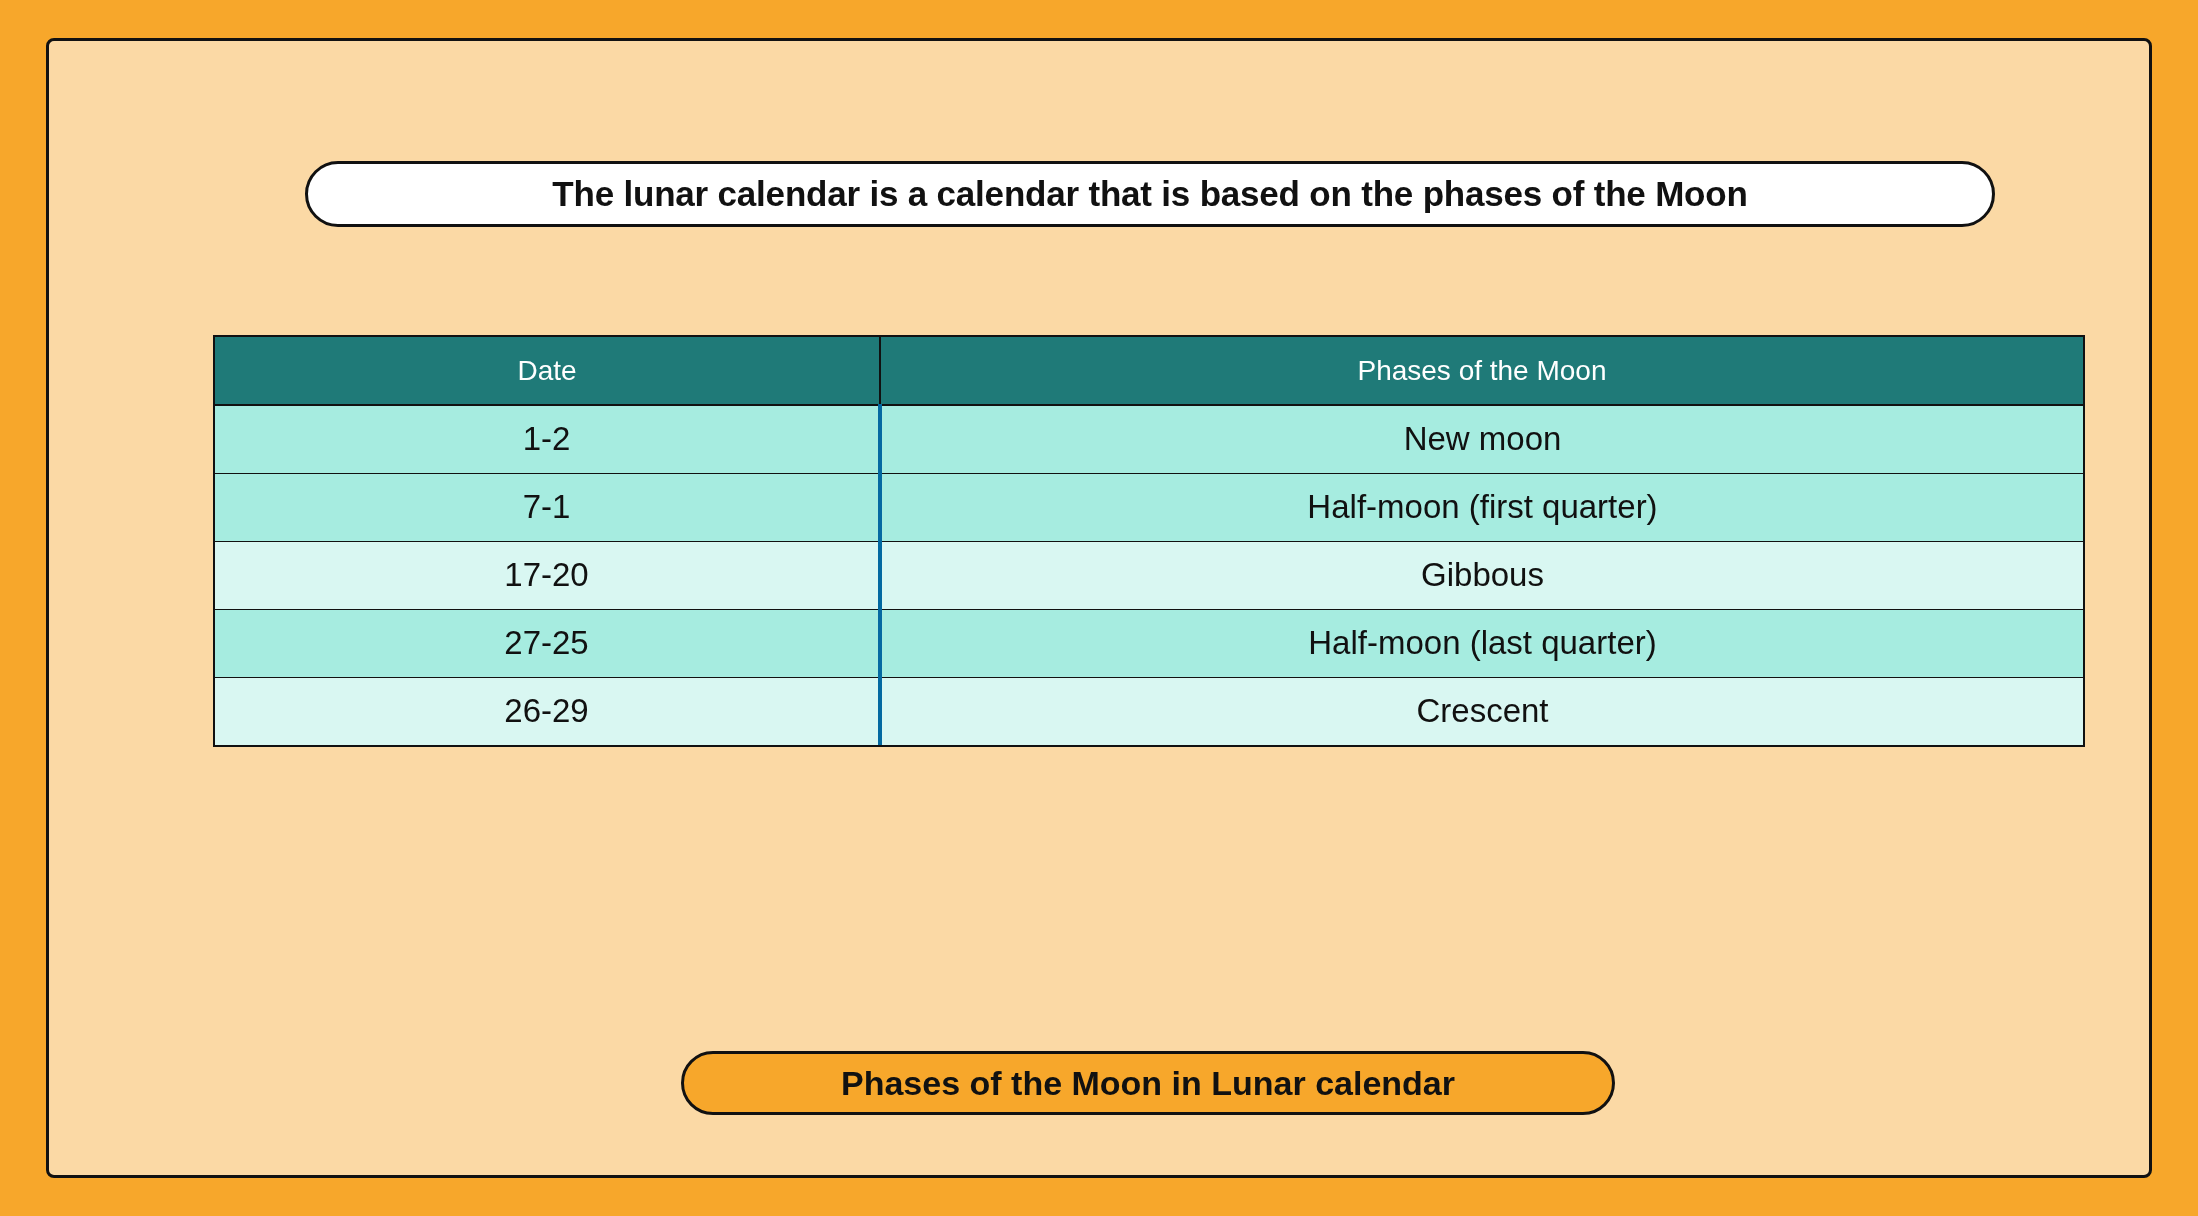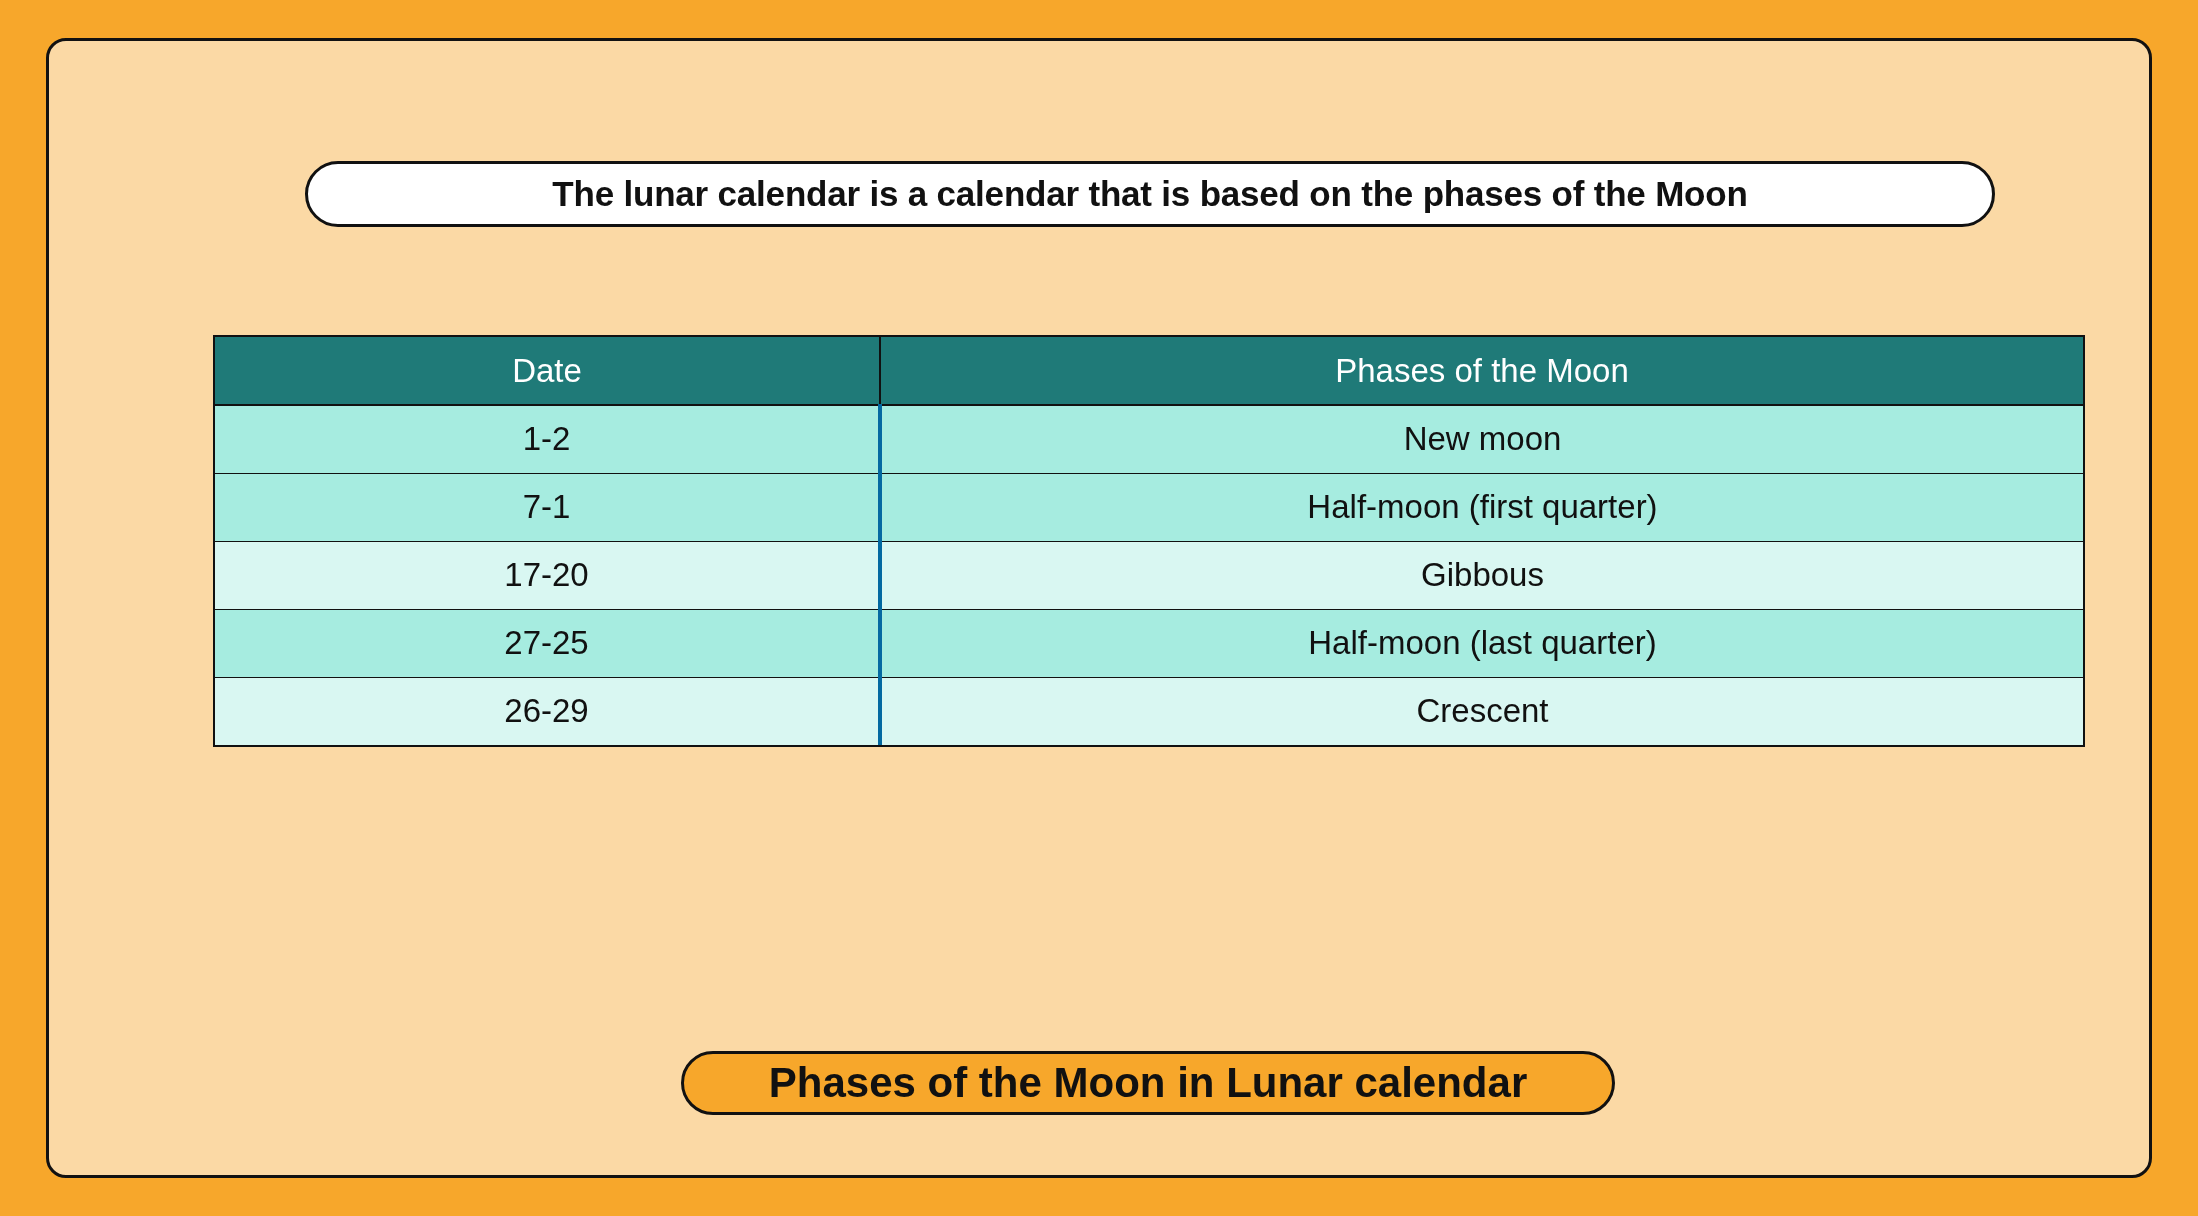--- a/index.html
+++ b/index.html
@@ -22,21 +22,21 @@
     box-sizing: border-box;
   }
   .inner-card {
     position: absolute;
     left: 46px;
     top: 38px;
     width: 2106px;
     height: 1140px;
     background: #fbd9a5;
     border: 3px solid #111111;
-    border-radius: 20px;
+    border-radius: 8px;
     box-sizing: border-box;
   }
   .title-pill {
     position: absolute;
     left: 256px;
     top: 120px;
     width: 1690px;
     height: 66px;
     background: #ffffff;
     border: 3px solid #111111;
@@ -64,21 +64,21 @@
   table.moon-table {
     border-collapse: collapse;
     width: 100%;
     table-layout: fixed;
   }
   table.moon-table col.col-date { width: 35.6%; }
   table.moon-table col.col-phase { width: 64.4%; }
   table.moon-table th {
     background: #1f7a78;
     color: #ffffff;
-    font-size: 33px;
+    font-size: 28px;
     font-weight: normal;
     height: 68px;
     text-align: center;
     border-right: 2px solid #111111;
     border-bottom: 2px solid #111111;
     box-sizing: border-box;
   }
   table.moon-table th:last-child { border-right: none; }
   table.moon-table td {
     font-size: 33px;
@@ -101,21 +101,21 @@
     height: 64px;
     background: #f7a72b;
     border: 3px solid #111111;
     border-radius: 32px;
     box-sizing: border-box;
     display: flex;
     align-items: center;
     justify-content: center;
   }
   .footer-pill span {
-    font-size: 42px;
+    font-size: 34px;
     font-weight: bold;
     color: #111111;
     white-space: nowrap;
   }
 </style>
 </head>
 <body>
 
 <div class="outer-frame">
   <div class="inner-card">

